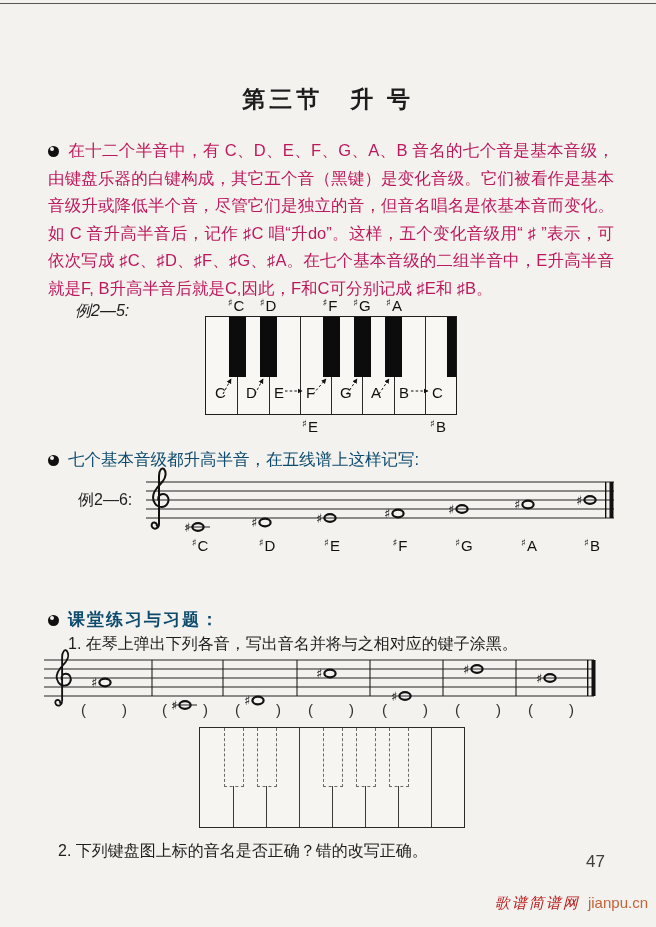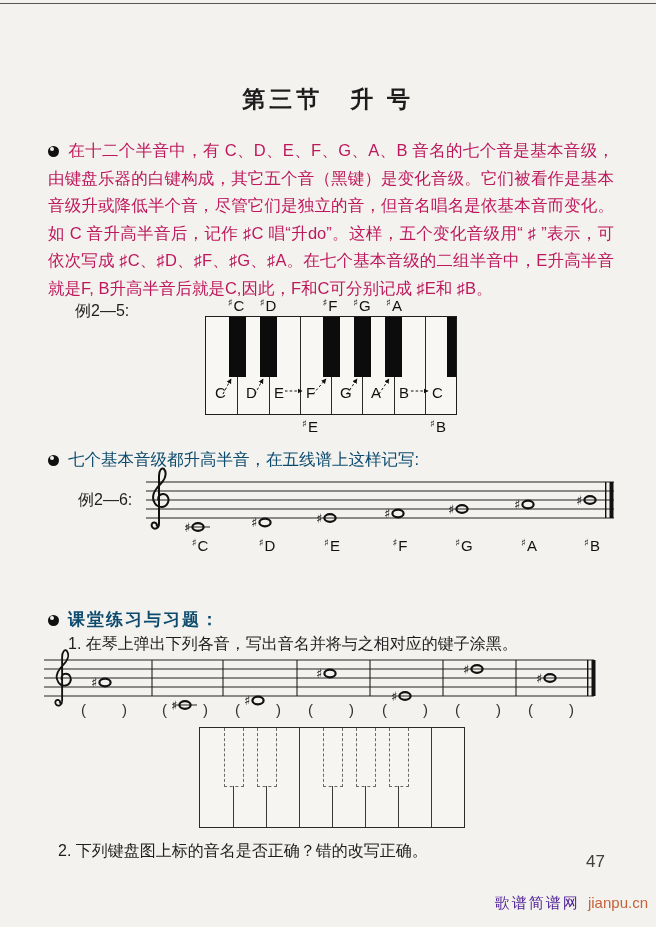--- a/index.html
+++ b/index.html
@@ -44,35 +44,35 @@
   .staff-svg{position:absolute;}
   .note-label{position:absolute;top:537px;transform:translateX(-50%);font-size:15px;color:#111;white-space:nowrap;}
   .paren-pair{position:absolute;top:701px;width:46px;display:flex;justify-content:space-between;font-size:15px;color:#333;}
   
   .kb2{left:199px;top:727px;width:264px;height:99px;position:absolute;background:#f6f5f2;border:1.8px solid #2a2a2a;}
   .kdiv2{position:absolute;width:1.2px;background:#3a3a3a;}
   .dkey{position:absolute;top:0;height:58px;width:18px;border:1.4px dashed #6a6a6a;border-top:none;background:transparent;}
   .item{position:absolute;font-size:16px;color:#1e1e1e;white-space:nowrap;}
   .page-num{position:absolute;left:586px;top:852px;font-size:17px;color:#404040;}
   .watermark{position:absolute;right:8px;top:894px;font-size:15px;white-space:nowrap;}
-  .wm-site{color:#4c1d95;letter-spacing:2px;}
+  .wm-site{color:#b91c1c;letter-spacing:2px;font-style:italic;}
   .wm-url{color:#c4623a;margin-left:4px;}
   svg text{font-family:"DejaVu Sans",sans-serif;}
 </style>
 </head>
 <body>
 
 <div class="page">
   <div class="top-rule"></div>
 
   <div class="title">第三节　升 号</div>
 
   <div class="para"><span class="bullet"></span><span>在十二个半音中，有 C、D、E、F、G、A、B 音名的七个音是基本音级，由键盘乐器的白键构成，其它五个音（黑键）是变化音级。它们被看作是基本音级升或降低半个音，尽管它们是独立的音，但音名唱名是依基本音而变化。如 C 音升高半音后，记作 ♯C 唱“升do”。这样，五个变化音级用“ ♯ ”表示，可依次写成 ♯C、♯D、♯F、♯G、♯A。在七个基本音级的二组半音中，E升高半音就是F, B升高半音后就是C,因此，F和C可分别记成 ♯E和 ♯B。</span></div>
 
-  <div class="ex-label" style="left:75px;top:301px;">例2—5:</div>
+  <div class="ex-label" style="left:75px;top:301px;font-style:italic;">例2—5:</div>
 
   <div class="ex5">
 
     <span class="bk-label" style="left:31px"><i class="shp">♯</i><span>C</span></span>
     <span class="bk-label" style="left:63px"><i class="shp">♯</i><span>D</span></span>
     <span class="bk-label" style="left:125px"><i class="shp">♯</i><span>F</span></span>
     <span class="bk-label" style="left:157px"><i class="shp">♯</i><span>G</span></span>
     <span class="bk-label" style="left:189px"><i class="shp">♯</i><span>A</span></span>
 
     <div class="kb kb1">

